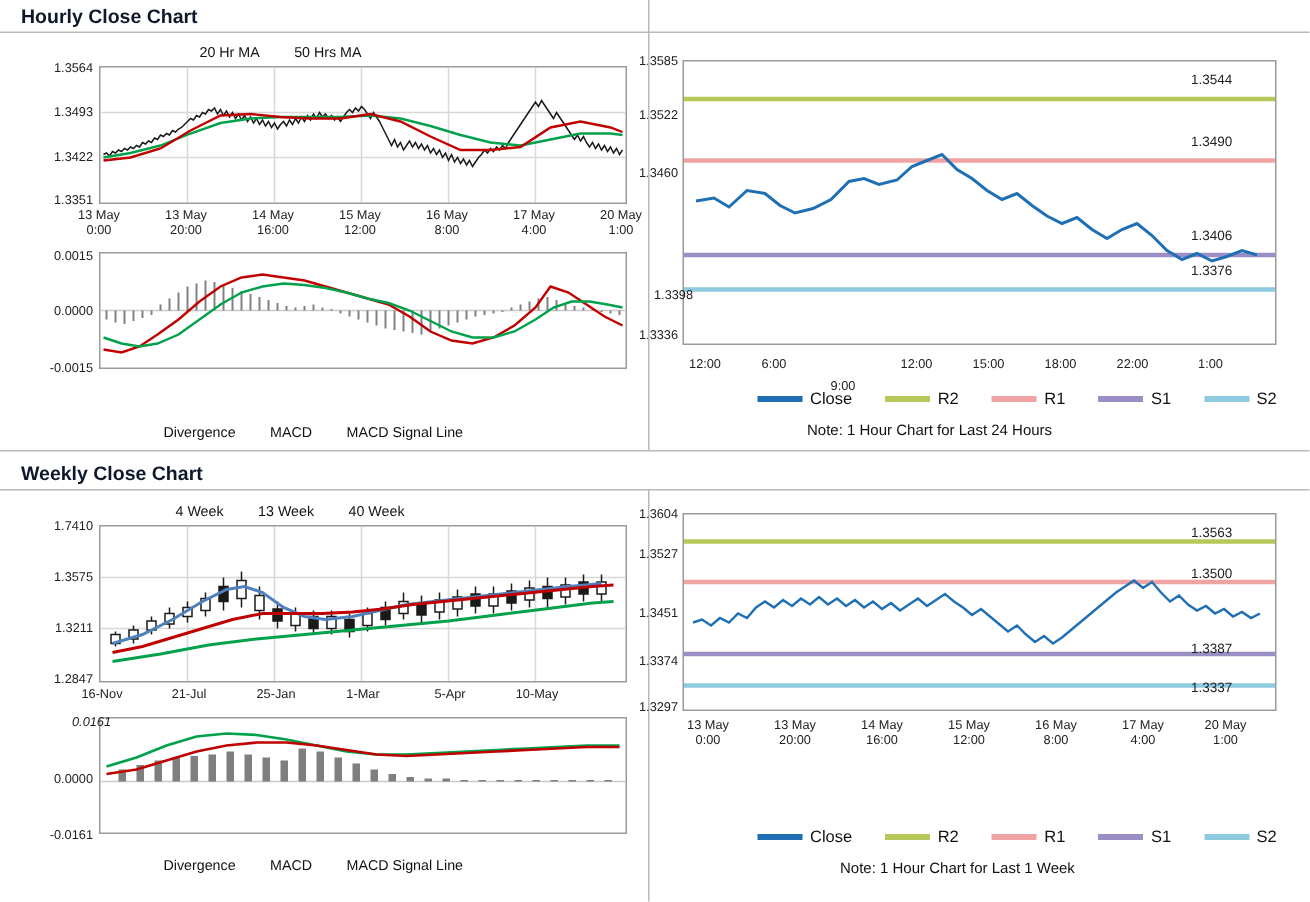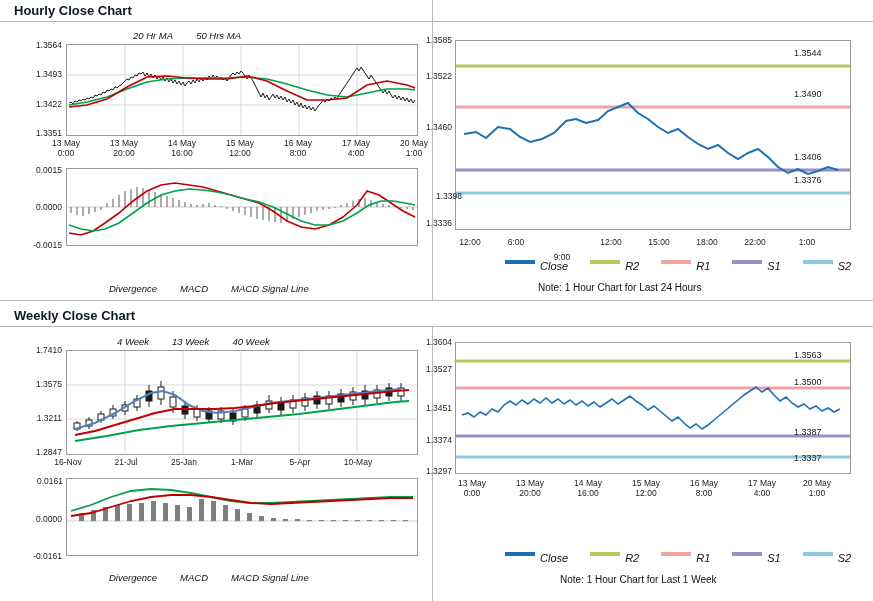--- a/index.html
+++ b/index.html
@@ -33,21 +33,21 @@
     position:absolute;font-size:8.5px;color:#222;text-align:center;
     white-space:nowrap;line-height:10px;
   }
   .rlab{
     position:absolute;font-size:9px;color:#222;white-space:nowrap;
   }
   .legend-row{
     position:absolute;display:flex;align-items:center;
     font-size:9.5px;color:#111;white-space:nowrap;
   }
-  .legend-item{display:flex;gap:5px;margin-right:18px;font-style:italic;}
+  .legend-item{display:flex;align-items:center;gap:5px;margin-right:18px;}
 
   .note{
     position:absolute;font-size:10px;color:#111;white-space:nowrap;
   }
   svg{display:block;}
 </style>
 </head>
 <body>
 
 <div class="page">
@@ -200,21 +200,21 @@
       <line x1="0" y1="66" x2="394" y2="66" stroke="#f0a3a3" stroke-width="3"></line>
       <line x1="0" y1="129" x2="394" y2="129" stroke="#9b8ec4" stroke-width="3"></line>
       <line x1="0" y1="152" x2="394" y2="152" stroke="#8ecae0" stroke-width="3"></line>
 
       <path fill="none" stroke="#1f6fb4" stroke-width="2" d="M8,93 L20,91 L30,97 L42,86 L54,88 L64,96 L74,101 L86,98 L98,92 L110,80 L120,78 L130,82 L142,79 L152,70 L162,66 L172,62 L182,72 L192,78 L202,86 L212,92 L222,88 L232,96 L242,103 L252,108 L262,104 L272,112 L282,118 L292,112 L302,108 L312,116 L322,126 L332,132 L342,128 L352,133 L362,130 L372,126 L382,129"></path>
     </svg>
   </div>
 
   <div class="ylab" style="left:408px;top:35px;width:44px;">1.3585</div>
   <div class="ylab" style="left:408px;top:71px;width:44px;">1.3522</div>
-  <div class="ylab" style="left:408px;top:122px;width:44px;">1.3460</div>
+  <div class="ylab" style="left:408px;top:110px;width:44px;">1.3460</div>
   <div class="ylab" style="left:408px;top:147px;width:54px;margin-top:44px;">1.3398</div>
   <div class="ylab" style="left:408px;top:218px;width:44px;">1.3336</div>
 
   <div class="rlab" style="left:794px;top:48px;">1.3544</div>
   <div class="rlab" style="left:794px;top:89px;">1.3490</div>
   <div class="rlab" style="left:794px;top:152px;">1.3406</div>
   <div class="rlab" style="left:794px;top:175px;">1.3376</div>
 
   <div class="xlab" style="left:448px;top:237px;width:44px;">12:00</div>
   <div class="xlab" style="left:494px;top:237px;width:44px;">6:00</div>
@@ -388,21 +388,21 @@
         <rect x="288" y="41" width="5" height="1"></rect>
         <rect x="300" y="41" width="5" height="1"></rect>
         <rect x="312" y="41" width="5" height="1"></rect>
         <rect x="324" y="41" width="5" height="1"></rect>
         <rect x="336" y="41" width="5" height="1"></rect>
       </g>
       <path fill="none" stroke="#00a14b" stroke-width="1.8" d="M4,32 L24,26 L44,18 L64,12 L84,10 L104,11 L124,14 L144,18 L164,22 L184,24 L204,24 L224,23 L244,22 L264,21 L284,20 L304,19 L324,18 L346,18"></path>
       <path fill="none" stroke="#c00000" stroke-width="1.8" d="M4,37 L24,34 L44,28 L64,22 L84,18 L104,16 L124,16 L144,18 L164,21 L184,24 L204,25 L224,24 L244,23 L264,22 L284,21 L304,20 L324,19 L346,19"></path>
     </svg>
   </div>
-  <div class="ylab" style="left:23px;top:476px;width:40px;">0.0161</div>
+  <div class="ylab" style="left:34px;top:476px;width:40px;font-style:italic;">0.0161</div>
   <div class="ylab" style="left:22px;top:514px;width:40px;">0.0000</div>
   <div class="ylab" style="left:18px;top:551px;width:44px;">-0.0161</div>
 
   <div class="legend-row" style="left:104px;top:572px;">
     <span class="legend-item">
       <span class="sw box" style="background:#7f7f7f"></span>
       <span>Divergence</span>
     </span>
     <span class="legend-item">
       <span class="sw thick" style="background:#00a14b"></span>

